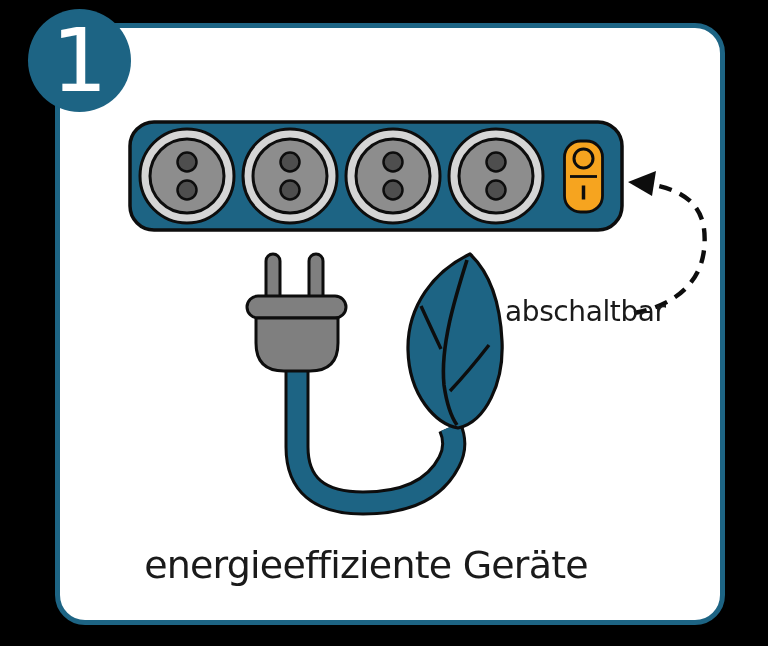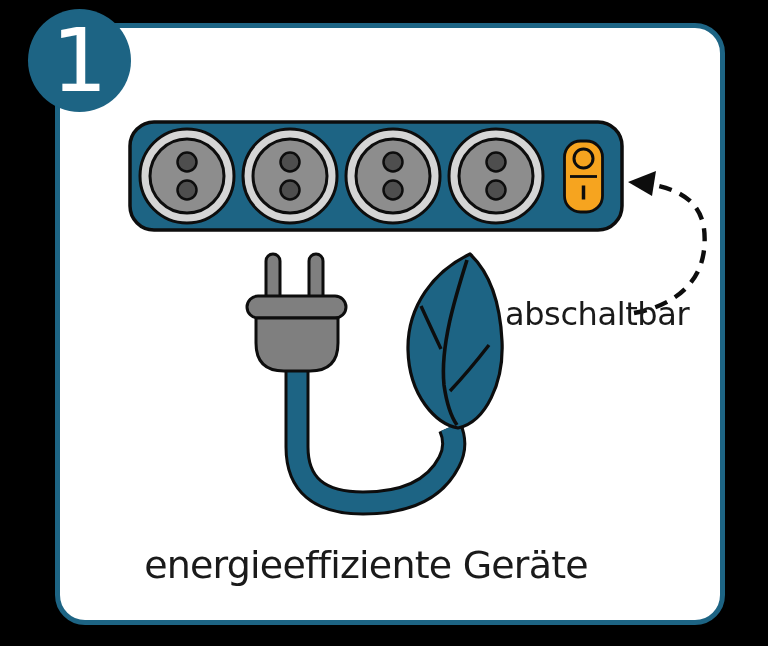--- a/index.html
+++ b/index.html
@@ -35,21 +35,21 @@
     user-select: none;
   }
   svg.art {
     position: absolute;
     left: 0; top: 0;
     pointer-events: none;
   }
   .annotation {
     position: absolute;
     left: 505px; top: 295px;
-    font-size: 32px;
+    font-size: 28px;
     letter-spacing: -0.4px;
     color: var(--text, #1a1a1a);
     white-space: nowrap;
   }
   .caption {
     position: absolute;
     left: 55px; top: 543px;
     width: 622px;
     text-align: center;
     font-size: 38px;

